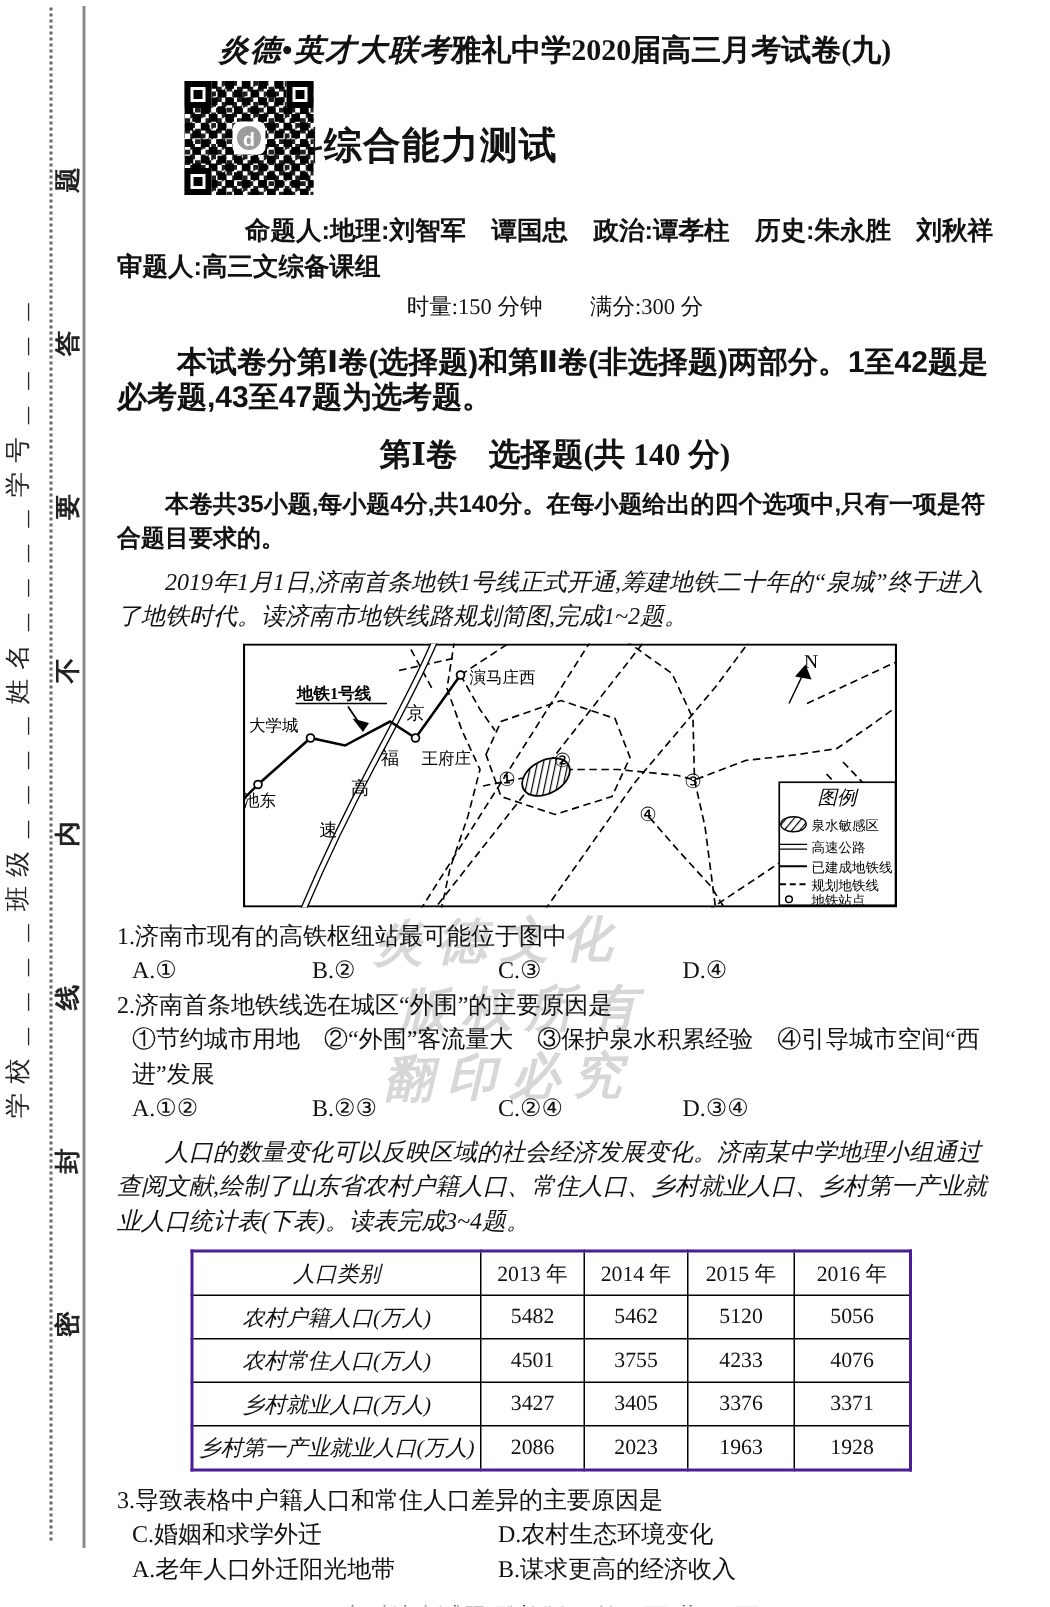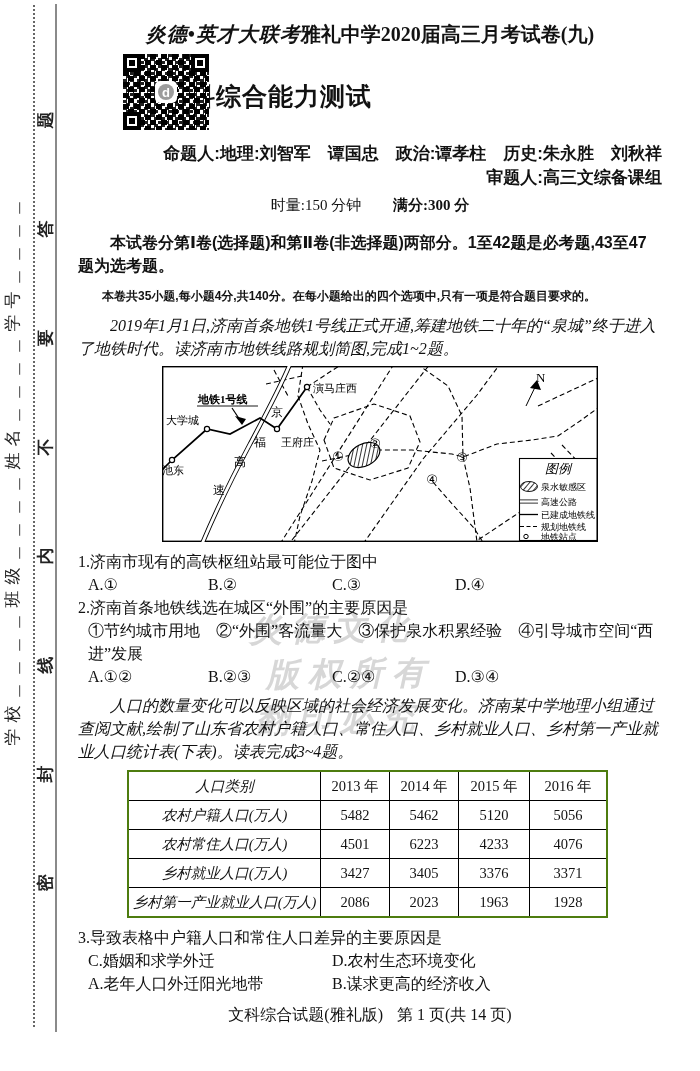--- a/index.html
+++ b/index.html
@@ -34,42 +34,42 @@
   .qlogo{position:absolute;left:50%;top:50%;transform:translate(-50%,-50%);
          width:22px;height:22px;background:#fff;border-radius:5px;display:flex;
          align-items:center;justify-content:center;color:#fff;
          font:bold 13px "Liberation Sans","DejaVu Sans",sans-serif;}
   .qlogo::before{content:"";position:absolute;inset:3px;border-radius:50%;background:#9c9c9c;}
   .qlogo b{position:relative;font-weight:bold;}
   .subject{text-align:left;padding:28px 30px 0 86px;font-size:25px;font-weight:bold;
            font-family:Liberation Serif, serif;letter-spacing:1px;white-space:nowrap;}
   .setters{margin-top:8px;text-align:right;font-size:17px;font-weight:bold;line-height:24px;
            font-family:"Liberation Sans","DejaVu Sans",sans-serif;white-space:nowrap;}
-  .reviewer{text-align:right;font-size:17px;font-weight:bold;line-height:24px;
+  .reviewer{text-align:left;font-size:17px;font-weight:bold;line-height:24px;
             font-family:"Liberation Sans","DejaVu Sans",sans-serif;}
   .duration{margin-top:5px;text-align:center;font-size:15px;line-height:21px;}
-  .duration .score{margin-left:28px;font-weight:bold;}
+  .duration .score{margin-left:28px;}
   .bold-sans{font-family:"Liberation Sans","DejaVu Sans",sans-serif;font-weight:bold;}
-  .intro{margin-top:15px;font-size:16px;line-height:23px;text-indent:2em;}
+  .intro{margin-top:15px;font-size:20px;line-height:23px;text-indent:2em;}
   .sec-head{margin-top:12px;text-align:center;font-size:21px;font-weight:bold;line-height:28px;}
-  .note{margin-top:8px;font-size:12px;line-height:23px;text-indent:2em;}
+  .note{margin-top:8px;font-size:16px;line-height:23px;text-indent:2em;}
   .passage{margin-top:6px;font-size:16px;line-height:23px;text-indent:2em;}
   .kai{font-style:italic;}
   .mapwrap{margin:6px 0 2px 84px;width:436px;height:176px;}
   .qblock{font-size:16px;line-height:23px;}
   .qb1{margin-top:8px;}
   .opts{padding-left:10px;}
   .opts4 .o{display:inline-block;}
   .opts4 .o1{width:120px;}
   .opts4 .o2{width:124px;}
   .opts4 .o3{width:123px;}
   .opts2 .o1{display:inline-block;width:244px;}
   .subopts{padding-left:10px;}
   .datatable{border-collapse:collapse;margin:7px 0 0 49px;table-layout:fixed;width:473px;
-             border:2px solid #4d7c0f;font-size:14.5px;}
+             border:2px solid #4c1d95;font-size:14.5px;}
   .datatable td{border:1px solid #000;height:28px;text-align:center;padding:0;overflow:hidden;white-space:nowrap;}
   .datatable td.lab{font-style:italic;}
   .c0{width:191px}.c1{width:68px}.c2{width:68px}.c3{width:70px}.c4{width:76px}
   .footer{margin-top:10px;text-align:center;font-size:16px;}
   .footer .fpage{margin-left:14px;}
   
   .mt{font-family:"Liberation Serif","DejaVu Serif",serif;fill:#000;}
   .msans{font-family:"DejaVu Sans","Liberation Sans",sans-serif;fill:#000;}
 </style>
 </head>
@@ -108,20 +108,21 @@
 
     <div class="setters">命题人:地理:刘智军　谭国忠　政治:谭孝柱　历史:朱永胜　刘秋祥</div>
     <div class="reviewer">审题人:高三文综备课组</div>
     <div class="duration">
       <span>时量:150 分钟</span>
       <span class="score">满分:300 分</span>
     </div>
 
     <div class="intro bold-sans">本试卷分第Ⅰ卷(选择题)和第Ⅱ卷(非选择题)两部分。1至42题是必考题,43至47题为选考题。</div>
 
+    <div class="sec-head">第Ⅰ卷　选择题(共 140 分)</div>
     <div class="note bold-sans">本卷共35小题,每小题4分,共140分。在每小题给出的四个选项中,只有一项是符合题目要求的。</div>
     <div class="passage kai">2019年1月1日,济南首条地铁1号线正式开通,筹建地铁二十年的“泉城”终于进入了地铁时代。读济南市地铁线路规划简图,完成1~2题。</div>
 
     <div class="mapwrap">
       <svg viewBox="0 0 436 176" width="436" height="176">
         <defs>
           <pattern id="hatch" patternUnits="userSpaceOnUse" width="4" height="4" patternTransform="rotate(40)">
             <rect width="4" height="4" fill="#fff"></rect>
             <line x1="0" y1="0" x2="0" y2="4" stroke="#000" stroke-width="1.6"></line>
           </pattern>
@@ -234,21 +235,21 @@
       <tr>
         <td class="lab">农村户籍人口(万人)</td>
         <td>5482</td>
         <td>5462</td>
         <td>5120</td>
         <td>5056</td>
       </tr>
       <tr>
         <td class="lab">农村常住人口(万人)</td>
         <td>4501</td>
-        <td>6223</td>
+        <td>3755</td>
         <td>4233</td>
         <td>4076</td>
       </tr>
       <tr>
         <td class="lab">乡村就业人口(万人)</td>
         <td>3427</td>
         <td>3405</td>
         <td>3376</td>
         <td>3371</td>
       </tr>

